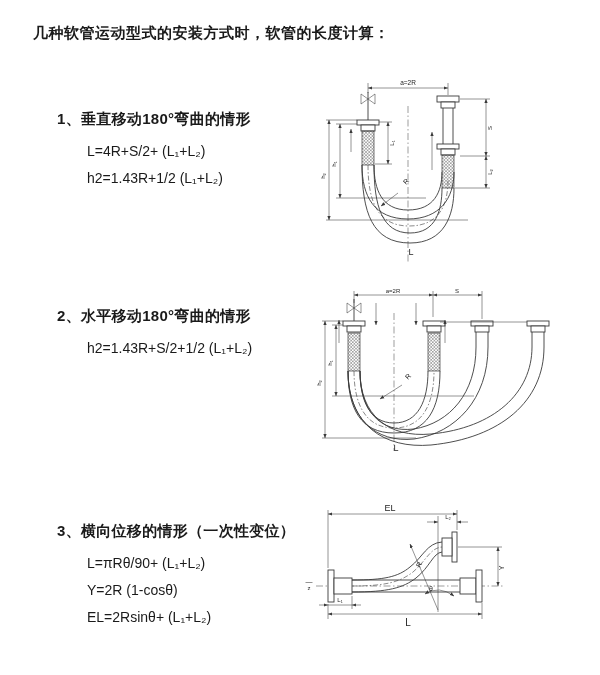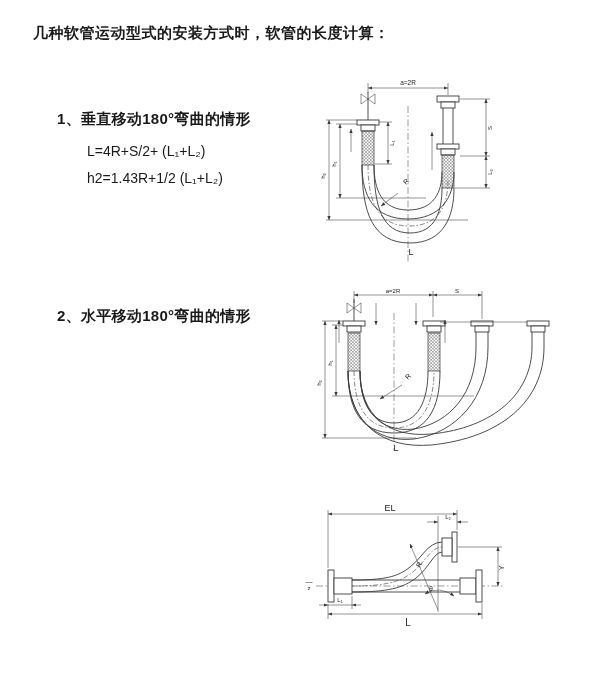--- a/index.html
+++ b/index.html
@@ -26,22 +26,29 @@
   <div class="title">几种软管运动型式的安装方式时，软管的长度计算：</div>
 
   <div class="sec" style="top:110px;">
     <div class="h">1、垂直移动180°弯曲的情形</div>
     <div class="f">L=4R+S/2+ (L₁+L₂)</div>
     <div class="f">h2=1.43R+1/2 (L₁+L₂)</div>
   </div>
 
   <div class="sec" style="top:307px;">
     <div class="h">2、水平移动180°弯曲的情形</div>
+    <div class="f">h2=1.43R+S/2+1/2 (L₁+L₂)</div>
   </div>
 
+  <div class="sec" style="top:522px;">
+    <div class="h">3、横向位移的情形（一次性变位）</div>
+    <div class="f">L=πRθ/90+ (L₁+L₂)</div>
+    <div class="f">Y=2R (1-cosθ)</div>
+    <div class="f">EL=2Rsinθ+ (L₁+L₂)</div>
+  </div>
 
   <svg class="dsvg" style="left:318px;top:72px;" width="250" height="192" viewBox="0 0 250 192">
     <defs>
       <marker id="ar1" viewBox="0 0 10 10" refX="9.5" refY="5" markerWidth="8" markerHeight="8" orient="auto-start-reverse">
         <path d="M0,1.2 L10,5 L0,8.8 z" fill="#3a3a3a"></path>
       </marker>
       <pattern id="br1" width="3.2" height="3.2" patternUnits="userSpaceOnUse">
         <path d="M0,3.2 L3.2,0 M0,0 L3.2,3.2" stroke="#5a5a5a" stroke-width="0.45"></path>
       </pattern>
     </defs>

